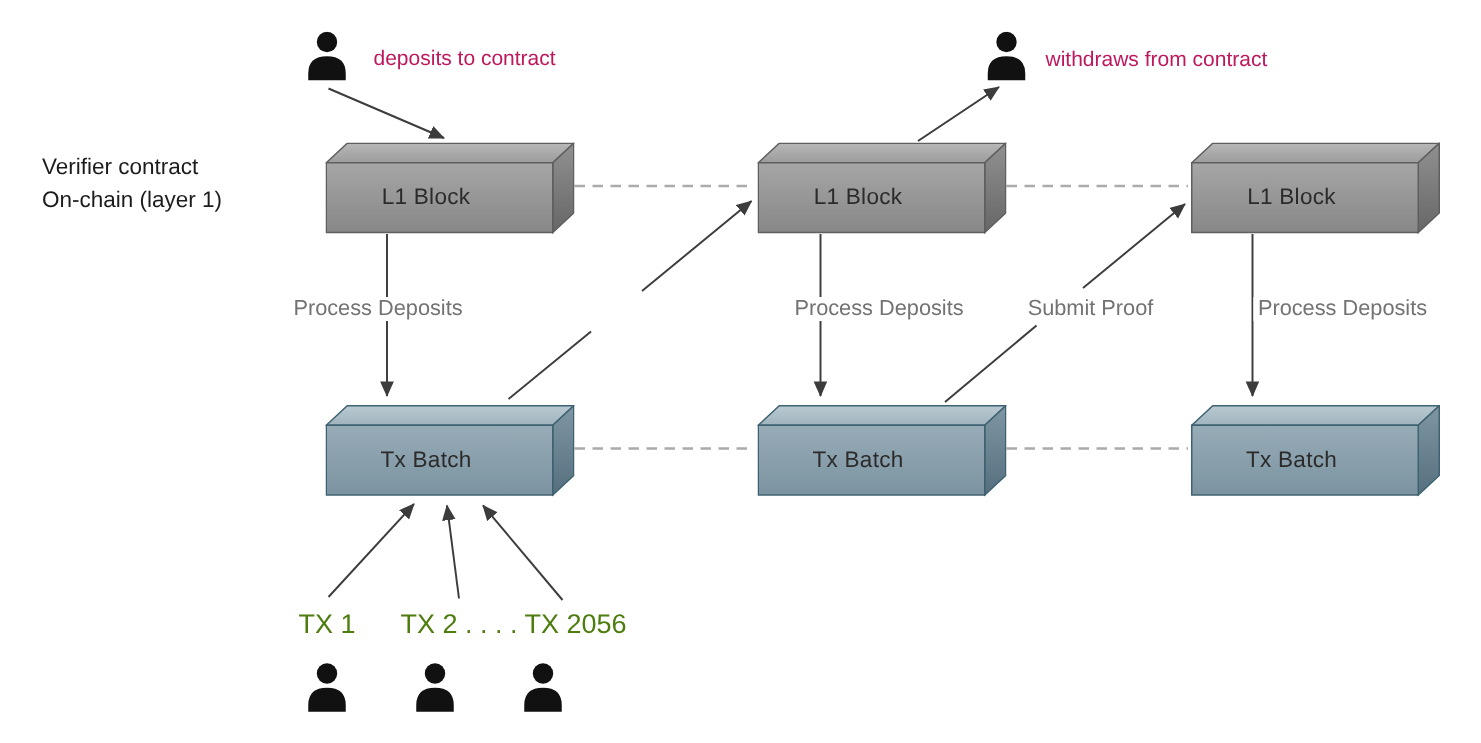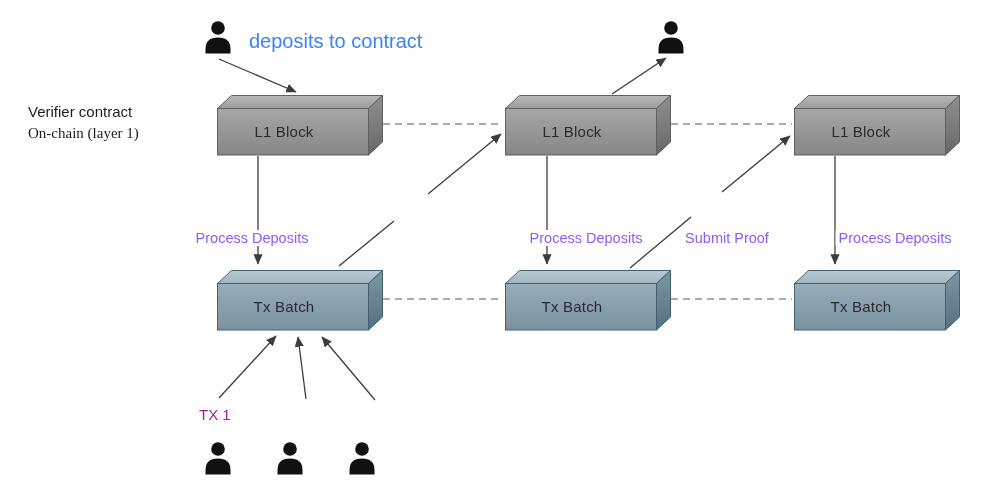--- a/index.html
+++ b/index.html
@@ -41,43 +41,41 @@
     font-weight: normal;
     color: #1c1c1c;
     white-space: nowrap;
   }
   .side-label-sub {
     position: absolute;
     left: 28px;
     font-size: 15px;
     color: #1c1c1c;
     white-space: nowrap;
-    font-family: Liberation Serif, serif;
   }
   .edge-label {
     position: absolute;
     top: 198px;
     transform: translateX(-50%);
     font-size: 14.5px;
-    color: #8b5cf6;
+    color: #737373;
     white-space: nowrap;
     background: #ffffff;
     padding: 0 3px;
-    margin-top: 32px;
   }
   .actor-label {
     position: absolute;
-    font-size: 20px;
-    color: #3b82f6;
+    font-size: 14px;
+    color: #be185d;
     white-space: nowrap;
   }
   .tx-label {
     position: absolute;
-    font-size: 15px;
-    color: #a21caf;
+    font-size: 18px;
+    color: #4d7c0f;
     white-space: nowrap;
   }
   .person {
     position: absolute;
     width: 30px;
     height: 33px;
   }
 </style>
 </head>
 <body>
@@ -144,20 +142,21 @@
   <svg class="person" style="left:203px; top:21px" viewBox="0 0 30 33">
     <circle cx="15" cy="7" r="6.8" fill="#111"></circle>
     <path d="M2.5 32.5 L2.5 28 Q2.5 16.5 15 16.5 Q27.5 16.5 27.5 28 L27.5 32.5 Z" fill="#111"></path>
   </svg>
   <div class="actor-label" style="left:249px; top:30px">deposits to contract</div>
 
   <svg class="person" style="left:656px; top:21px" viewBox="0 0 30 33">
     <circle cx="15" cy="7" r="6.8" fill="#111"></circle>
     <path d="M2.5 32.5 L2.5 28 Q2.5 16.5 15 16.5 Q27.5 16.5 27.5 28 L27.5 32.5 Z" fill="#111"></path>
   </svg>
+  <div class="actor-label" style="left:697px; top:31px">withdraws from contract</div>
 
   <svg class="box" style="left:217px; top:95px" viewBox="0 0 166 61">
     <polygon points="0.5,13.5 14.5,0.5 165.5,0.5 151.5,13.5" fill="url(#gTopGray)" stroke="#5f5f5f" stroke-width="1"></polygon>
     <polygon points="151.5,13.5 165.5,0.5 165.5,47 151.5,60" fill="url(#gSideGray)" stroke="#5f5f5f" stroke-width="1"></polygon>
     <rect x="0.5" y="13.5" width="151" height="46.5" fill="url(#gFrontGray)" stroke="#5f5f5f" stroke-width="1"></rect>
   </svg>
   <div class="box-label" style="left:217px; top:108px">L1 Block</div>
 
   <svg class="box" style="left:505px; top:95px" viewBox="0 0 166 61">
     <polygon points="0.5,13.5 14.5,0.5 165.5,0.5 151.5,13.5" fill="url(#gTopGray)" stroke="#5f5f5f" stroke-width="1"></polygon>
@@ -193,20 +192,21 @@
   <div class="box-label" style="left:505px; top:283px">Tx Batch</div>
 
   <svg class="box" style="left:794px; top:270px" viewBox="0 0 166 61">
     <polygon points="0.5,13.5 14.5,0.5 165.5,0.5 151.5,13.5" fill="url(#gTopBlue)" stroke="#3f6272" stroke-width="1"></polygon>
     <polygon points="151.5,13.5 165.5,0.5 165.5,47 151.5,60" fill="url(#gSideBlue)" stroke="#3f6272" stroke-width="1"></polygon>
     <rect x="0.5" y="13.5" width="151" height="46.5" fill="url(#gFrontBlue)" stroke="#3f6272" stroke-width="1"></rect>
   </svg>
   <div class="box-label" style="left:794px; top:283px">Tx Batch</div>
 
   <div class="tx-label" style="left:199px; top:406px">TX 1</div>
+  <div class="tx-label" style="left:267px; top:406px">TX 2 . . . . TX 2056</div>
 
   <svg class="person" style="left:203px; top:442px" viewBox="0 0 30 33">
     <circle cx="15" cy="7" r="6.8" fill="#111"></circle>
     <path d="M2.5 32.5 L2.5 28 Q2.5 16.5 15 16.5 Q27.5 16.5 27.5 28 L27.5 32.5 Z" fill="#111"></path>
   </svg>
   <svg class="person" style="left:275px; top:442px" viewBox="0 0 30 33">
     <circle cx="15" cy="7" r="6.8" fill="#111"></circle>
     <path d="M2.5 32.5 L2.5 28 Q2.5 16.5 15 16.5 Q27.5 16.5 27.5 28 L27.5 32.5 Z" fill="#111"></path>
   </svg>
   <svg class="person" style="left:347px; top:442px" viewBox="0 0 30 33">

